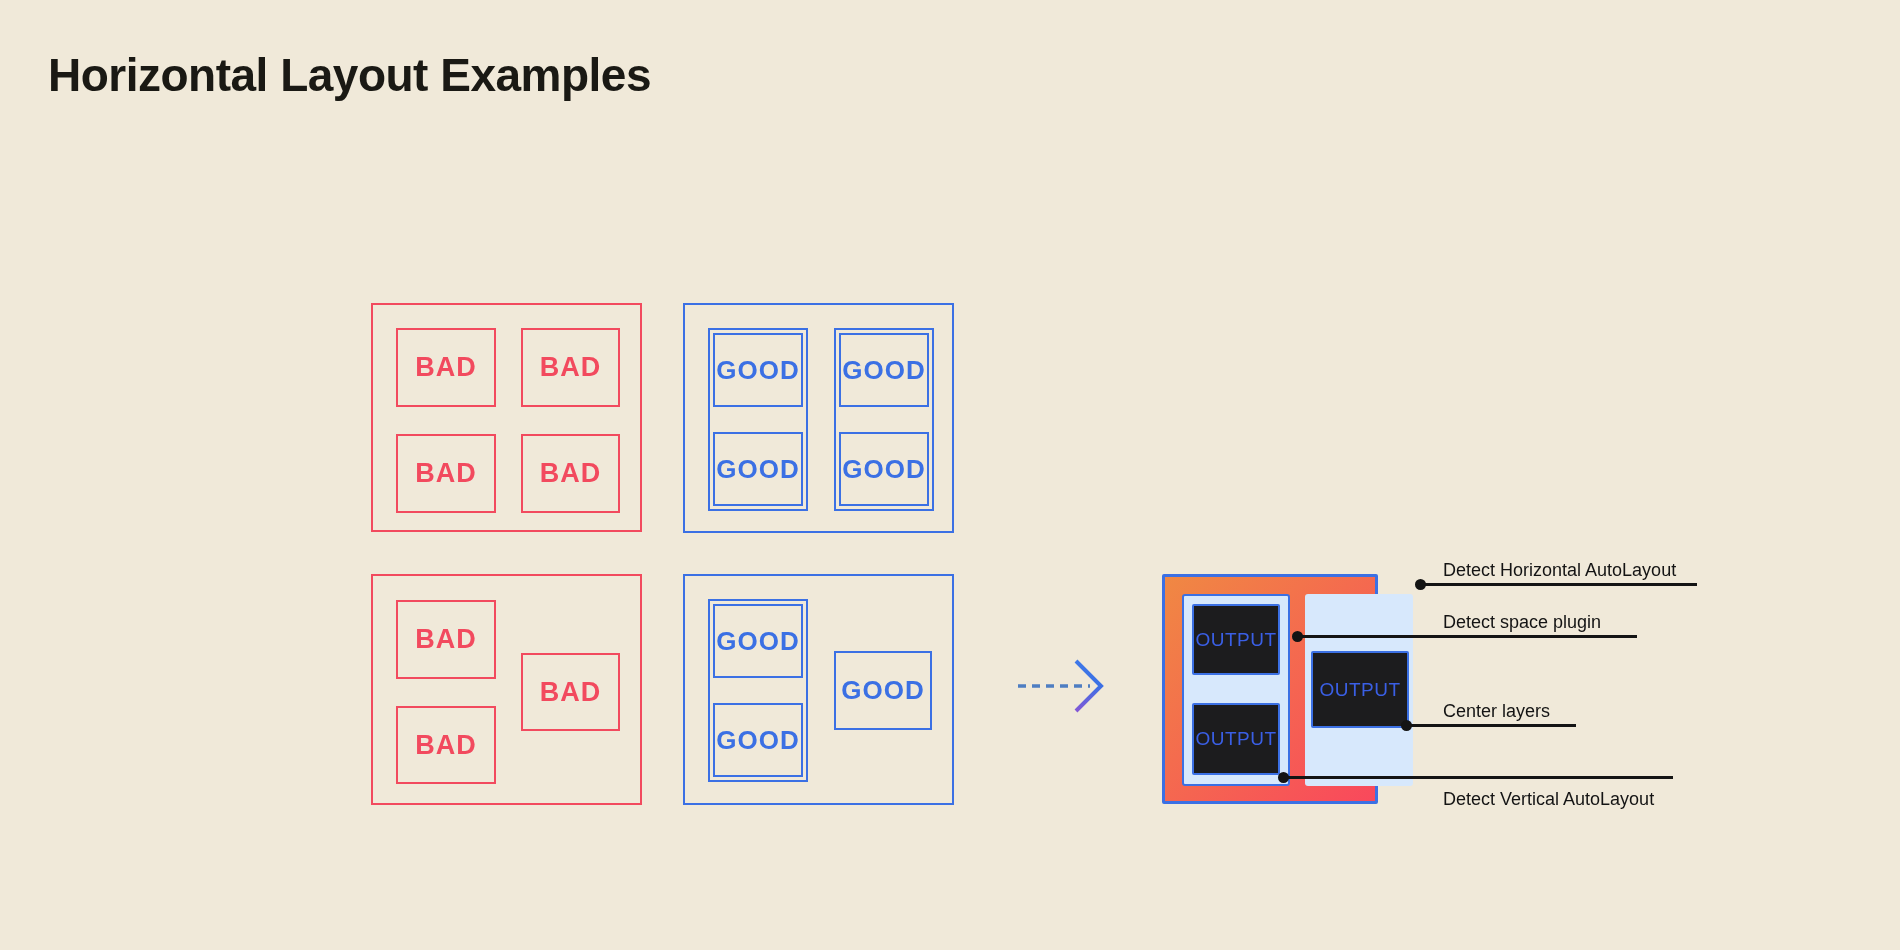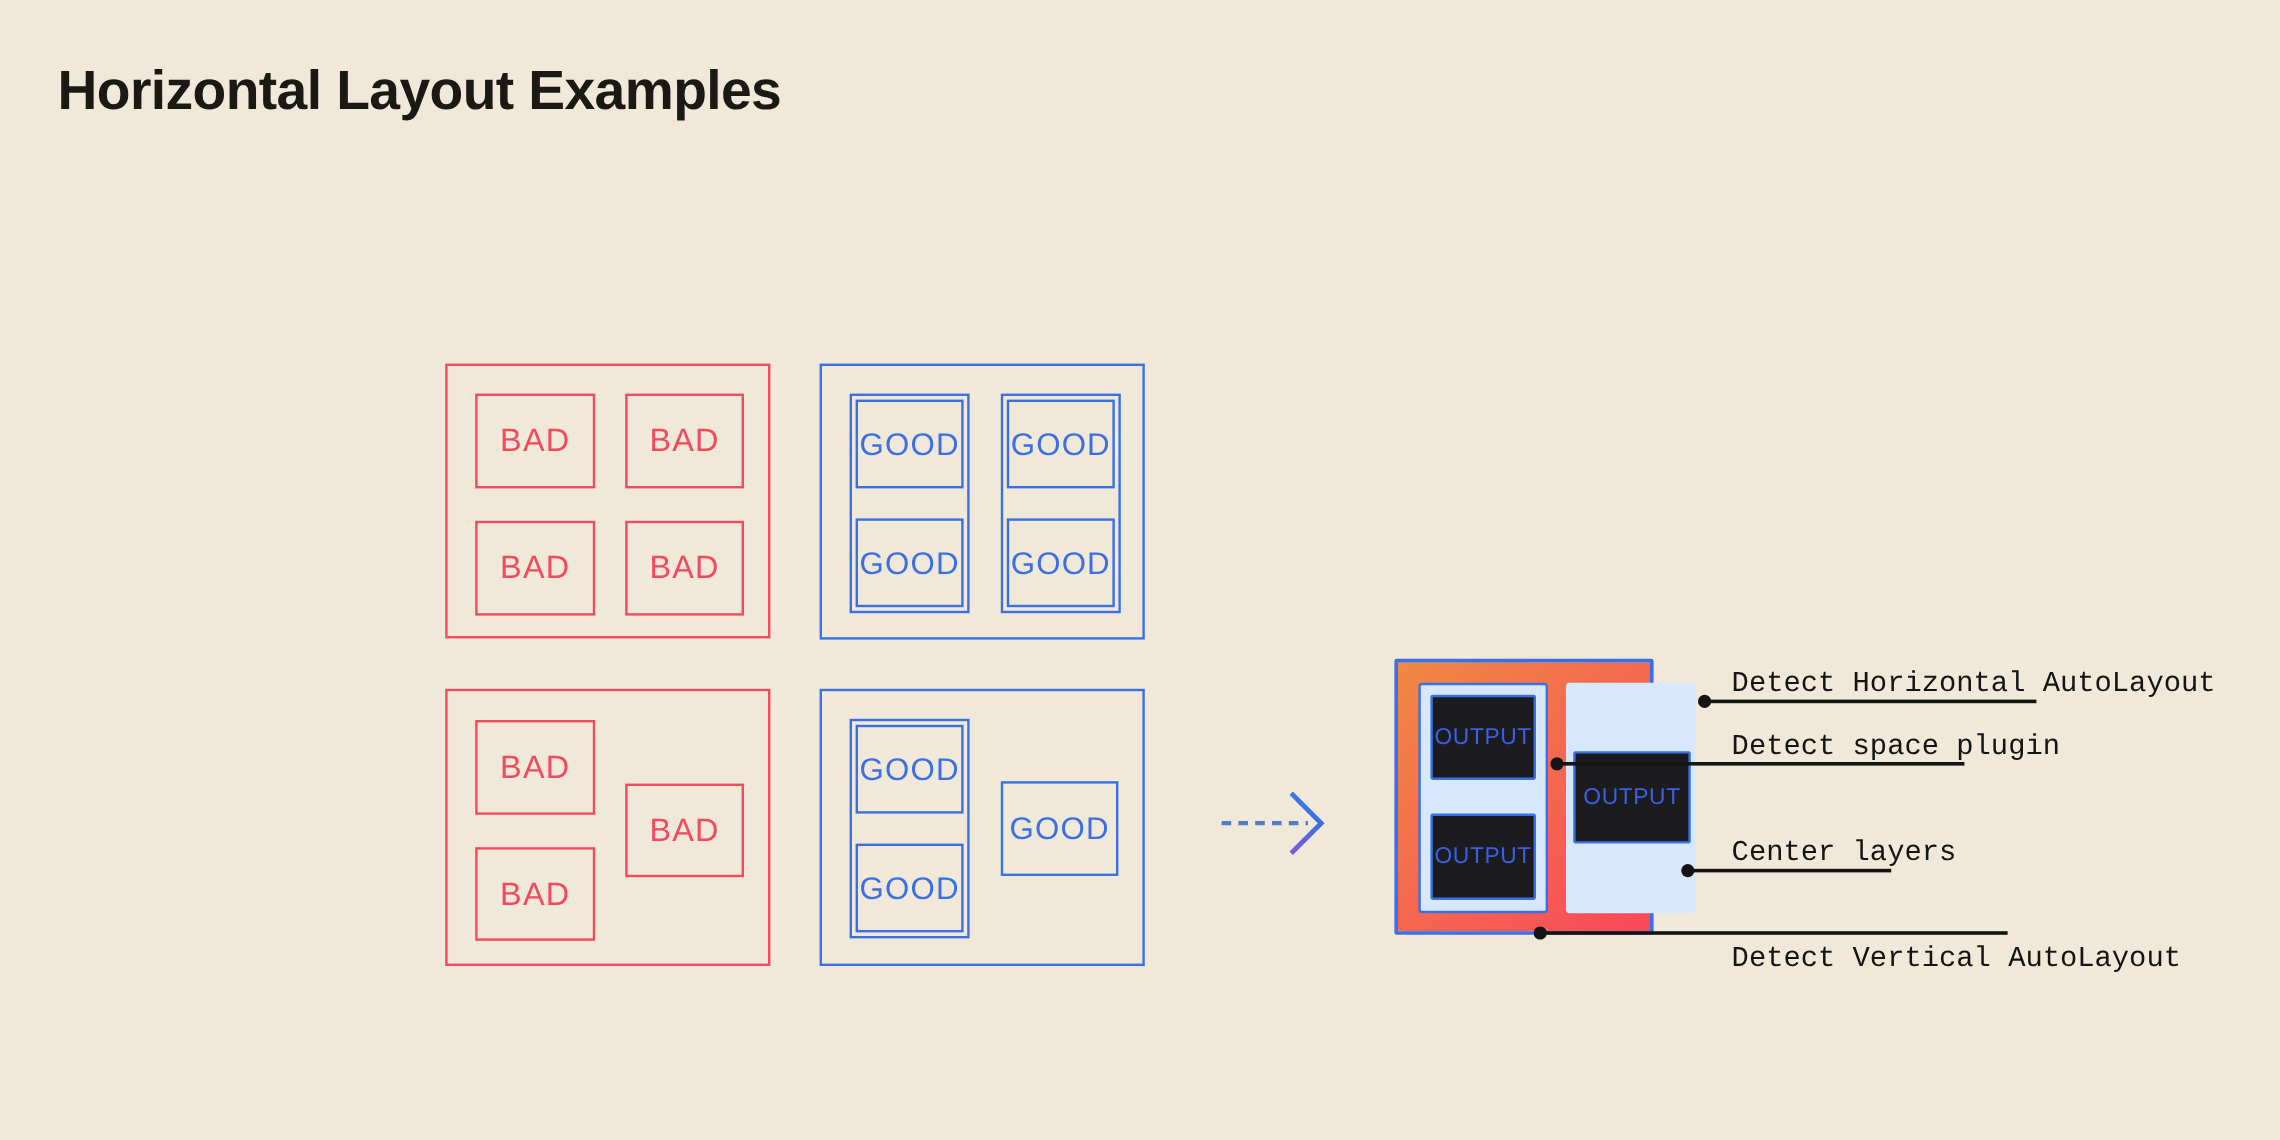--- a/index.html
+++ b/index.html
@@ -7,51 +7,51 @@
   .page{position:relative;width:1900px;height:950px;background:var(--bg,#F0E9D9);overflow:hidden;}
 
   .page-title{position:absolute;left:48px;top:50px;font-size:46px;line-height:1.1;
     font-weight:700;color:var(--ink,#1A1914);letter-spacing:-0.5px;margin:0;}
 
   
   .frame{position:absolute;box-sizing:border-box;border:2px solid;}
   .frame.red{border-color:var(--red,#F24A5E);}
   .frame.blue{border-color:var(--blue,#3B70E4);}
   .cell{position:absolute;box-sizing:border-box;border:2px solid;display:flex;
-    align-items:center;justify-content:center;font-size:27px;font-weight:400;letter-spacing:1px;}
+    align-items:center;justify-content:center;font-size:27px;font-weight:700;letter-spacing:1px;}
   .cell.red{border-color:var(--red,#F24A5E);color:var(--red,#F24A5E);}
   .cell.blue{border-color:var(--blue,#3B70E4);color:var(--blue,#3B70E4);}
   .colwrap{position:absolute;box-sizing:border-box;border:2px solid var(--blue,#3B70E4);}
 
   
   .desc{position:absolute;left:1090px;top:311px;width:470px;color:var(--ink,#1A1914);
     font-size:21px;line-height:29px;}
   .desc p{margin:0;}
   .desc p + p{margin-top:29px;}
   .desc b{font-weight:700;}
 
   
   .arrow-svg{position:absolute;left:1006px;top:654px;}
 
   
-  .output-frame{position:absolute;left:1162px;top:549px;width:216px;height:230px;
+  .output-frame{position:absolute;left:1162px;top:574px;width:216px;height:230px;
     box-sizing:border-box;border:3px solid var(--blue,#3B70E4);border-radius:2px;
     background:linear-gradient(135deg, var(--grad1,#F08843) 0%, var(--grad2,#F9485C) 100%);}
   .pale-wrap{position:absolute;box-sizing:border-box;left:17px;top:17px;width:108px;height:192px;
     border:2px solid var(--blue,#3B70E4);border-radius:3px;background:var(--pale,#D7E8FC);}
   .pale-panel{position:absolute;box-sizing:border-box;left:140px;top:17px;width:108px;height:192px;
     border-radius:3px;background:var(--pale,#D7E8FC);}
   .dark-cell{position:absolute;box-sizing:border-box;border:2.5px solid var(--blue,#3B70E4);
     border-radius:2px;background:var(--dark,#1C1C1E);display:flex;align-items:center;justify-content:center;
     font-size:19px;letter-spacing:0.5px;font-weight:500;color:var(--outputText,#3A5FE5);}
 
   
   .ann-line{position:absolute;height:3px;background:var(--annot,#141414);}
   .ann-dot{position:absolute;width:11px;height:11px;border-radius:50%;background:var(--annot,#141414);}
-  .ann-label{position:absolute;left:1443px;font-size:24px;line-height:21px;color:var(--annot,#141414);white-space:nowrap;font-family:Liberation Mono, monospace;}
+  .ann-label{position:absolute;left:1443px;font-size:18px;line-height:21px;color:var(--annot,#141414);white-space:nowrap;}
 </style>
 </head>
 <body>
 
 <div class="page">
 
   <h1 class="page-title">Horizontal Layout Examples</h1>
 
   <div class="frame red" style="left:371px;top:303px;width:271px;height:229px;">
     <div class="cell red" style="left:23px;top:23px;width:100px;height:79px;">BAD</div>

